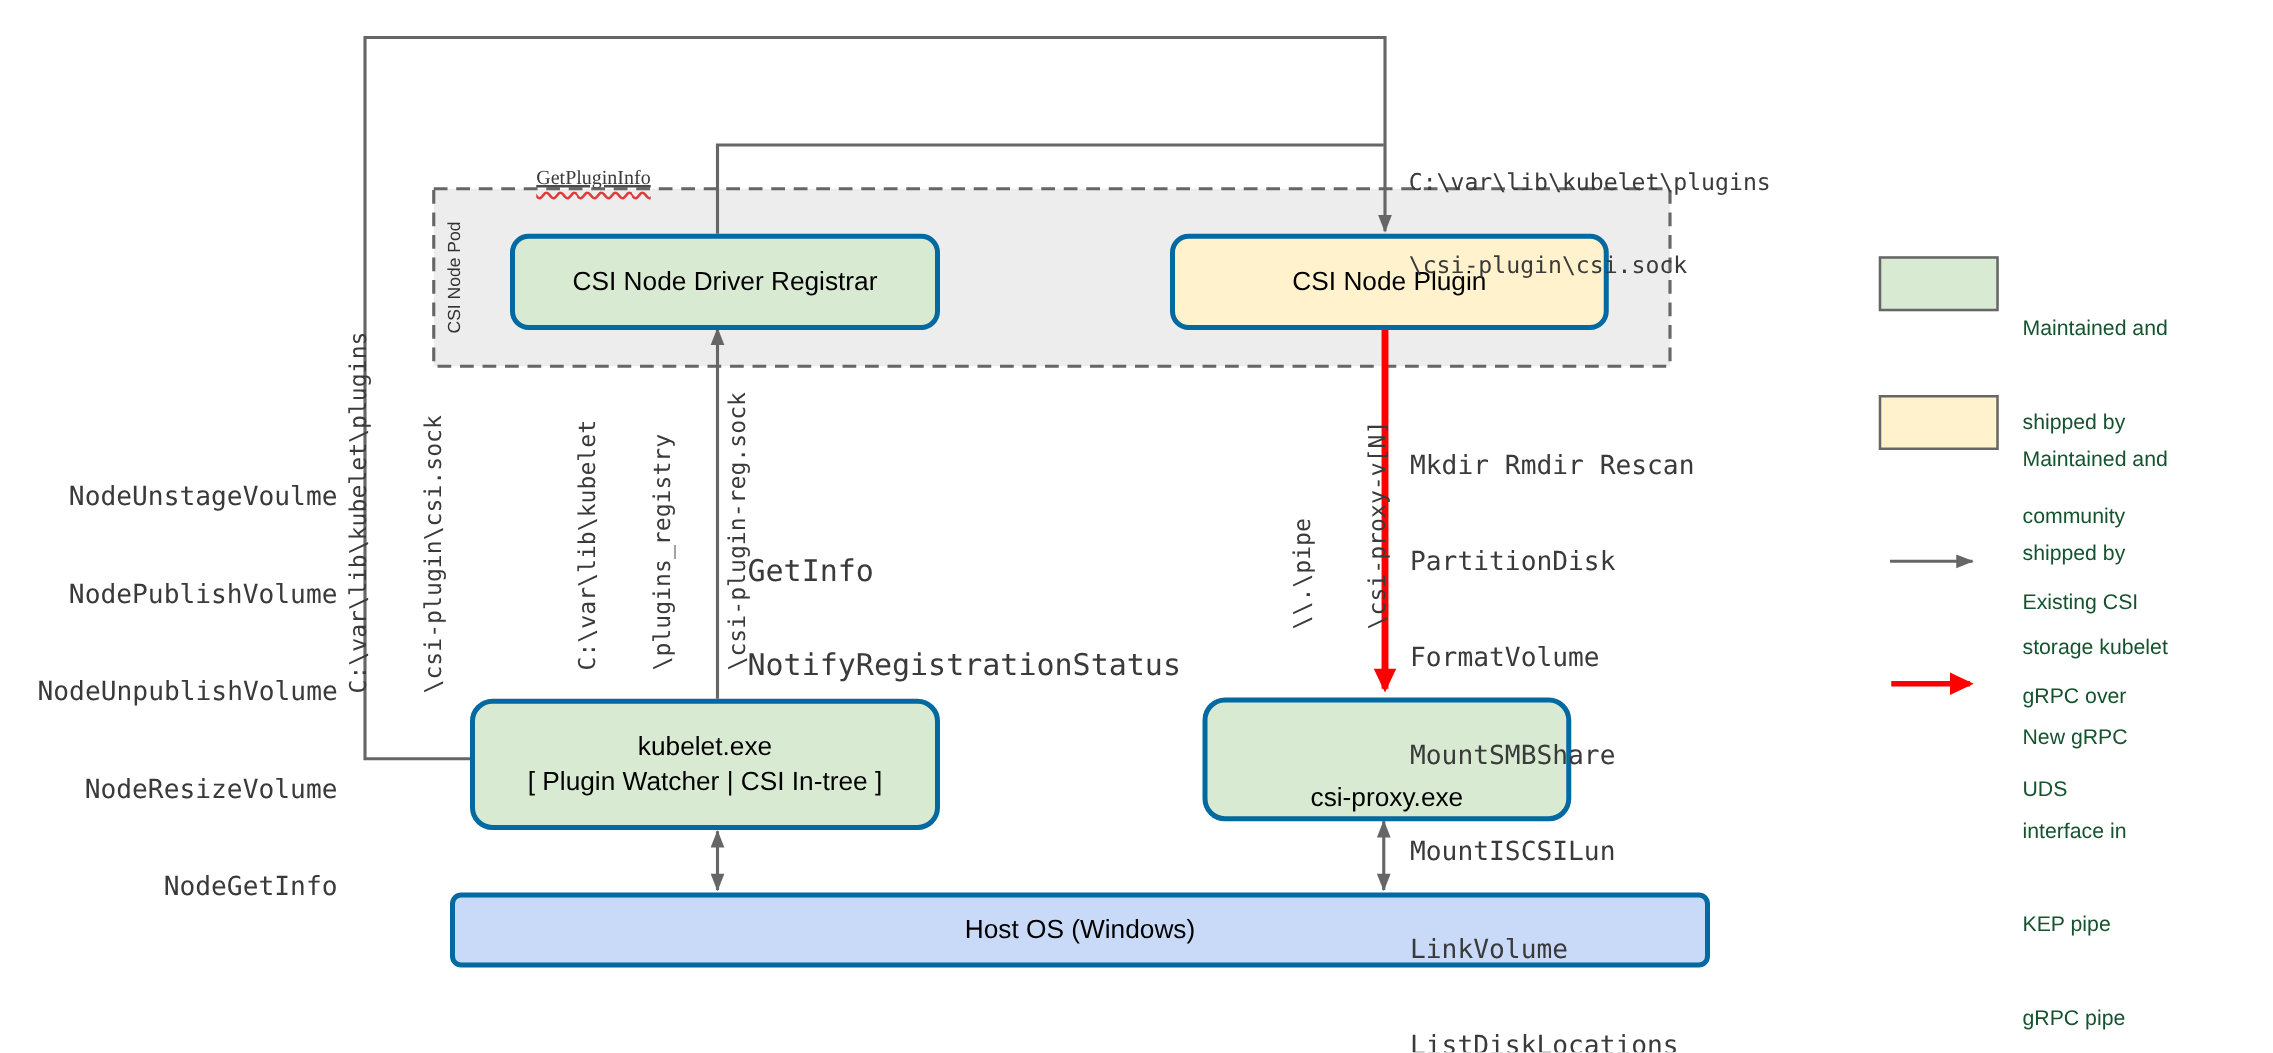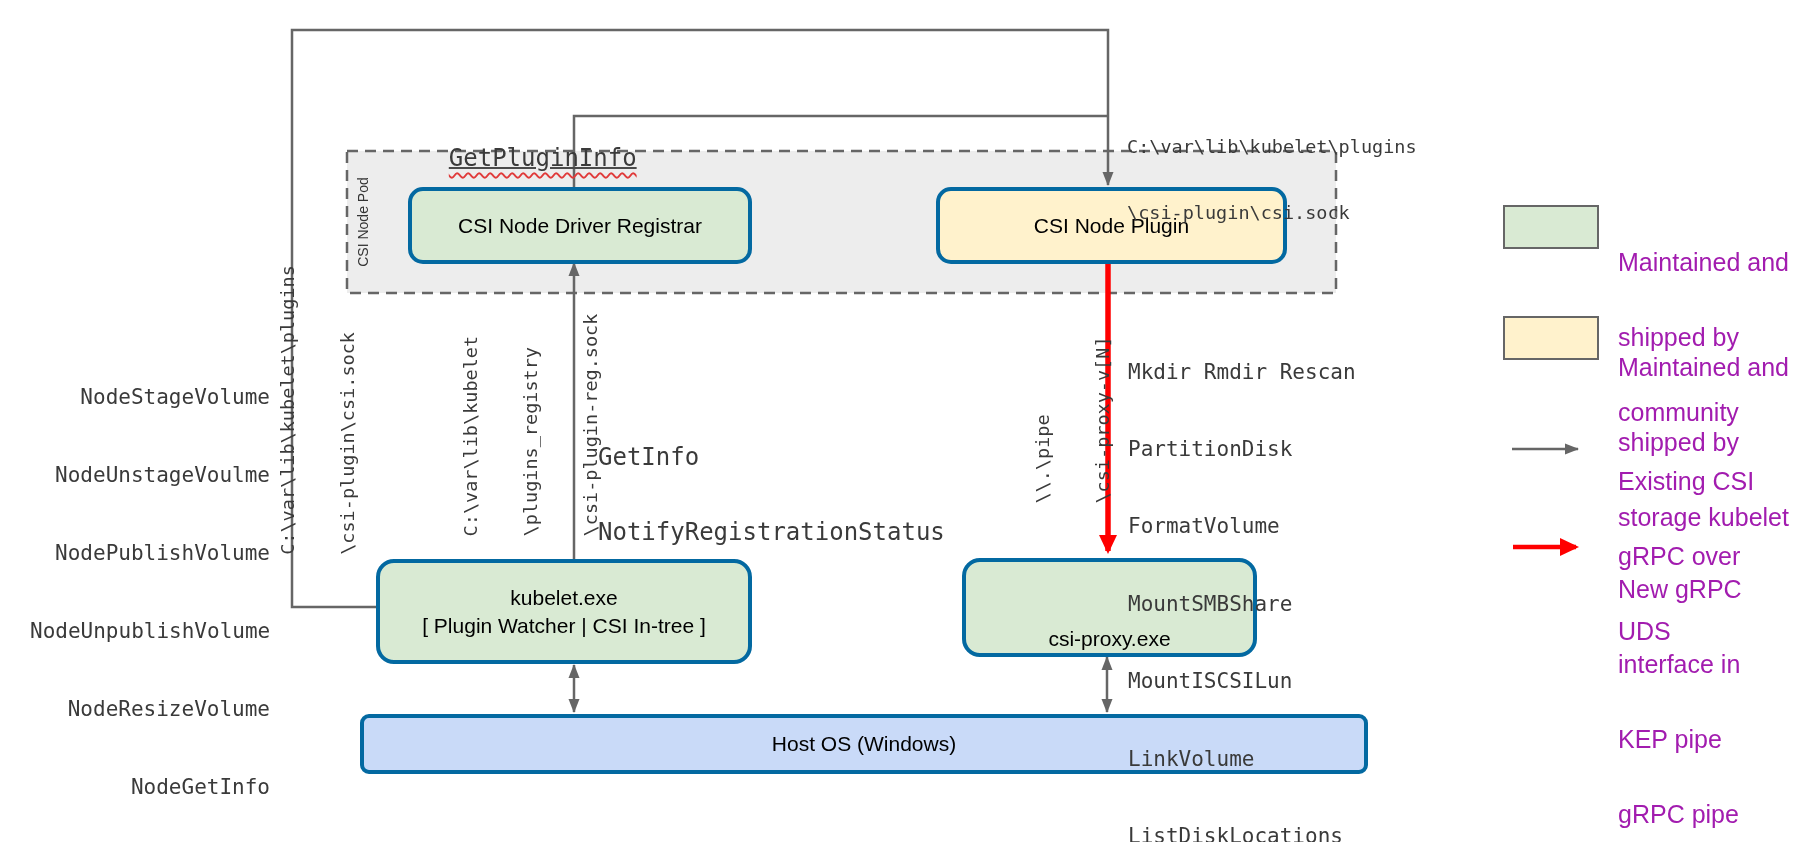--- a/index.html
+++ b/index.html
@@ -18,21 +18,21 @@
          text-align:center; color:#000; font-size:21px; line-height:28px; }
   .box.registrar { left:408px; top:187px; width:336px; height:69px; border-radius:15px; }
   .box.plugin    { left:936px; top:187px; width:343px; height:69px; border-radius:15px; background:#fff2cc; }
   .box.kubelet   { left:376px; top:559px; width:368px; height:97px; border-radius:18px; }
   .box.csiproxy  { left:962px; top:558px; width:287px; height:91px; border-radius:18px;justify-content:flex-end; }
   .box.hostos    { left:360px; top:714px; width:1000px; height:52px; border-radius:9px; background:#c9daf8; }
 
   .mono { font-family:"DejaVu Sans Mono", monospace; color:#3a3a3a; }
   .lbl { position:absolute; z-index:4; white-space:pre; }
 
-  .lbl.gpi        { left:391px; top:116px; font-size:24px; }
+  .lbl.gpi        { left:413px; top:116px; font-size:16px;font-family:Liberation Serif, serif; }
   .u-solid { text-decoration:underline; text-decoration-color:#4a4a4a; text-decoration-thickness:1.5px; }
   .u-wavy  { text-decoration:underline wavy #e03a3a; text-decoration-thickness:1.5px; text-underline-offset:6px; }
 
   .lbl.sock-top   { left:1127px; top:92px;  font-size:18.5px; line-height:22px; }
   .lbl.node-ops   { left:30px;  top:332px; width:240px; text-align:right; font-size:21px; line-height:26px; }
   .lbl.reg-calls  { left:598px; top:395px; font-size:24px; line-height:25px; }
   .lbl.proxy-ops  { left:1128px; top:308px; font-size:21px; line-height:25.8px; }
 
   .vlabel { position:absolute; z-index:4; white-space:pre;
             font-family:"DejaVu Sans Mono", monospace; color:#3a3a3a;
@@ -43,21 +43,21 @@
   .vlabel.pipe      { left:1073px; top:420px; }
 
   .pod-label { position:absolute; z-index:4; left:363px; top:222px; white-space:nowrap;
                font-size:14px; color:#333;
                transform:translate(-50%,-50%) rotate(-90deg); }
 
   .legend { position:absolute; z-index:4; }
   .legend .swatch { position:absolute; width:92px; height:40px; border:2px solid #666; }
   .legend .swatch.community { left:1503px; top:205px; background:#d9ead3; }
   .legend .swatch.vendor    { left:1503px; top:316px; background:#fff2cc; }
-  .legend .ltext { position:absolute; left:1618px; font-size:25px; line-height:25px; color:#a21caf; white-space:pre; }
+  .legend .ltext { position:absolute; left:1618px; font-size:17px; line-height:25px; color:#14532d; white-space:pre; }
   .legend .ltext.t1 { top:200px; }
   .legend .ltext.t2 { top:305px; }
   .legend .ltext.t3 { top:419px; }
   .legend .ltext.t4 { top:527px; }
 </style>
 </head>
 <body>
 
 <div class="canvas">
 
@@ -113,21 +113,20 @@
   <div class="lbl mono gpi">
     <span class="u-solid"><span class="u-wavy">GetPluginInfo</span></span>
   </div>
 
   <div class="lbl mono sock-top">
     <div>C:\var\lib\kubelet\plugins</div>
     <div>\csi-plugin\csi.sock</div>
   </div>
 
   <div class="lbl mono node-ops">
-    <div>NodeStageVolume</div>
     <div>NodeUnstageVoulme</div>
     <div>NodePublishVolume</div>
     <div>NodeUnpublishVolume</div>
     <div>NodeResizeVolume</div>
     <div>NodeGetInfo</div>
     
     
   </div>
 
   <div class="lbl mono reg-calls">

